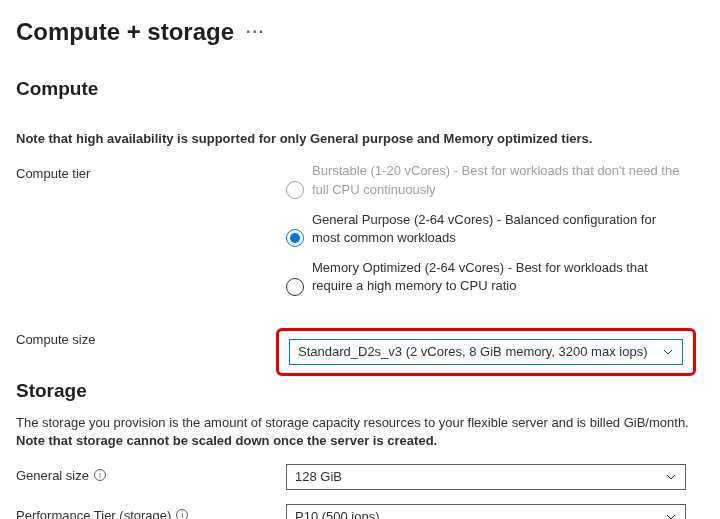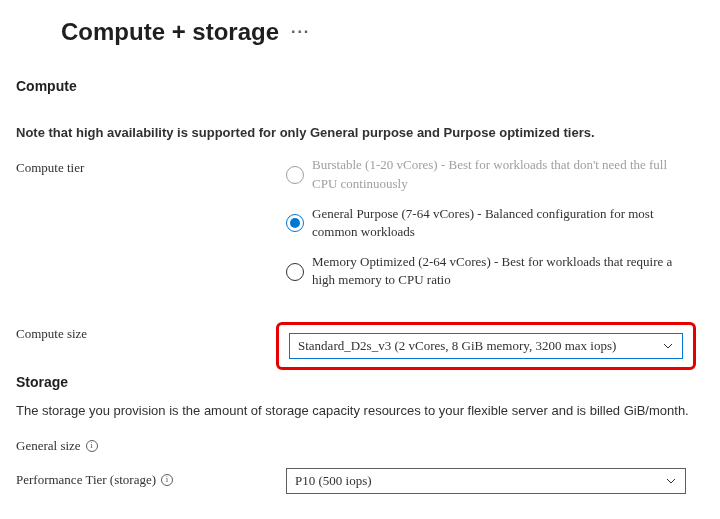--- a/index.html
+++ b/index.html
@@ -11,48 +11,46 @@
     padding: 18px 16px;
     width: 720px;
   }
   .page-title {
     font-size: 24px;
     font-weight: 600;
     color: #201f1e;
     display: flex;
     align-items: center;
     gap: 12px;
-    margin-left: 45px;
   }
   .more-icon {
     font-size: 16px;
     color: #605e5c;
     letter-spacing: 1px;
     cursor: pointer;
   }
   .section-heading {
-    font-size: 14px;
+    font-size: 19px;
     font-weight: 600;
     color: #201f1e;
     margin-top: 32px;
     margin-bottom: 12px;
   }
   .desc {
     font-size: 13px;
     color: #323130;
     line-height: 1.4;
   }
   .desc .bold {
     font-weight: 700;
   }
   .form-row {
     display: flex;
     align-items: flex-start;
     margin-top: 14px;
-    font-family: Liberation Serif, serif;
   }
   .form-label {
     width: 270px;
     flex-shrink: 0;
     font-size: 13px;
     color: #323130;
     padding-top: 4px;
     display: flex;
     align-items: center;
     gap: 5px;
@@ -74,21 +72,21 @@
     flex: 1;
     max-width: 400px;
   }
   .radio-group {
     display: flex;
     flex-direction: column;
     gap: 12px;
   }
   .radio-item {
     display: flex;
-    align-items: center;
+    align-items: flex-end;
     gap: 8px;
     cursor: pointer;
   }
   .radio-item.disabled {
     cursor: not-allowed;
   }
   .radio-circle {
     flex-shrink: 0;
     width: 18px;
     height: 18px;
@@ -155,34 +153,34 @@
 
 <div class="page-title">
   <span>Compute + storage</span>
   <span class="more-icon">···</span>
 </div>
 
 <div class="section-heading">Compute</div>
 
 <div class="desc">
   <br>
-  <span class="bold">Note that high availability is supported for only General purpose and Purpose optimized tiers.</span>
+  <span class="bold">Note that high availability is supported for only General purpose and Memory optimized tiers.</span>
 </div>
 
 <div class="form-row">
   <div class="form-label">Compute tier</div>
   <div class="form-control-col">
     <div class="radio-group">
       <div class="radio-item disabled">
         <span class="radio-circle"></span>
         <span class="radio-label">Burstable (1-20 vCores) - Best for workloads that don't need the full CPU continuously</span>
       </div>
       <div class="radio-item selected">
         <span class="radio-circle"></span>
-        <span class="radio-label">General Purpose (7-64 vCores) - Balanced configuration for most common workloads</span>
+        <span class="radio-label">General Purpose (2-64 vCores) - Balanced configuration for most common workloads</span>
       </div>
       <div class="radio-item">
         <span class="radio-circle"></span>
         <span class="radio-label">Memory Optimized (2-64 vCores) - Best for workloads that require a high memory to CPU ratio</span>
       </div>
     </div>
   </div>
 </div>
 
 <div class="form-row" style="margin-top:32px;">
@@ -198,26 +196,37 @@
         </span>
       </div>
     </div>
   </div>
 </div>
 
 <div class="section-heading" style="margin-top:4px;">Storage</div>
 
 <div class="desc">
   <span>The storage you provision is the amount of storage capacity resources to your flexible server and is billed GiB/month.</span><br>
+  <span class="bold">Note that storage cannot be scaled down once the server is created.</span>
 </div>
 
 <div class="form-row">
   <div class="form-label">
     <span>General size</span>
     <span class="info-icon">i</span>
+  </div>
+  <div class="form-control-col">
+    <div class="dropdown">
+      <span>128 GiB</span>
+      <span class="chevron">
+        <svg width="12" height="12" viewBox="0 0 12 12">
+            <path d="M2 4 L6 8 L10 4" stroke="#323130" stroke-width="1" fill="none"></path>
+          </svg>
+      </span>
+    </div>
   </div>
 </div>
 
 <div class="form-row">
   <div class="form-label">
     <span>Performance Tier (storage)</span>
     <span class="info-icon">i</span>
   </div>
   <div class="form-control-col">
     <div class="dropdown">

